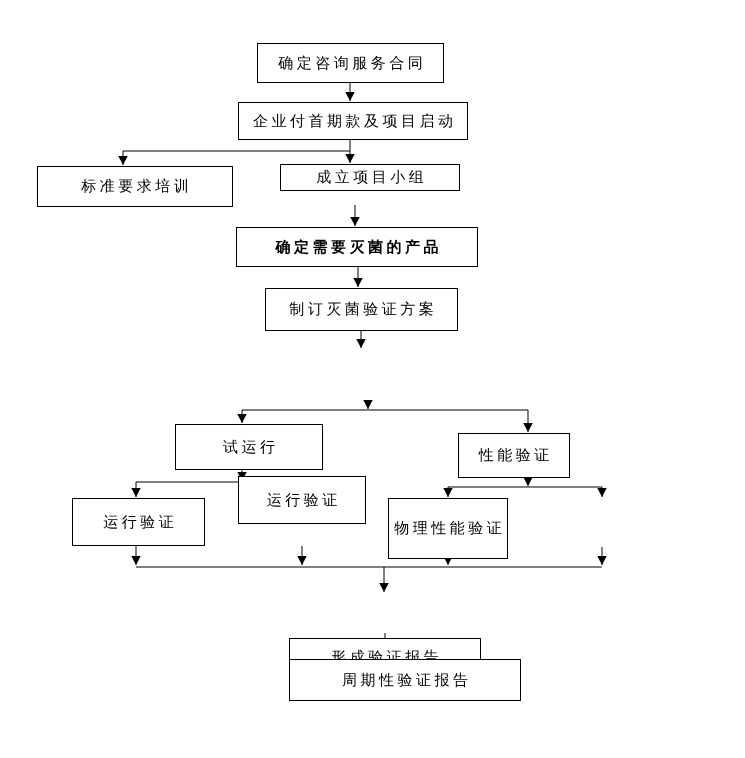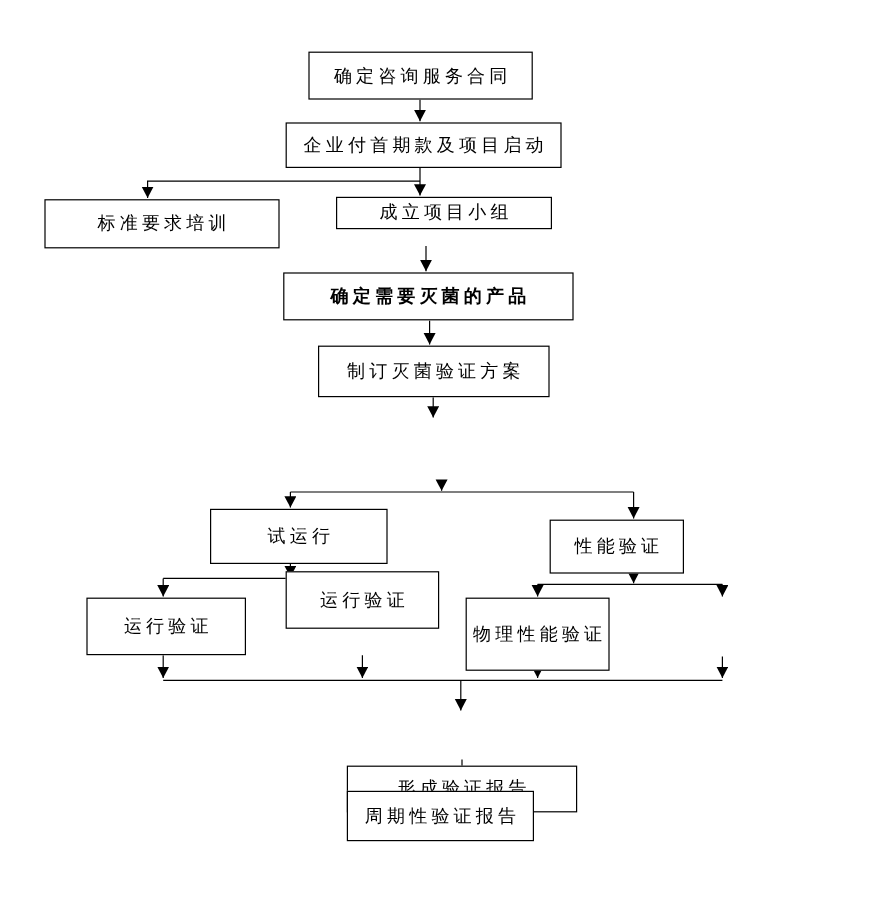--- a/index.html
+++ b/index.html
@@ -102,15 +102,15 @@
 
   <div class="node" style="left:72px;  top:498px; width:133px; height:48px;">运行验证</div>
 
   <div class="node" style="left:238px; top:476px; width:128px; height:48px;">运行验证</div>
 
   <div class="node" style="left:388px; top:498px; width:120px; height:61px;">物理性能验证</div>
 
 
   <div class="node" style="left:289px; top:594px; width:192px; height:39px;margin-top:44px;">形成验证报告</div>
 
-  <div class="node" style="left:289px; top:659px; width:156px; height:42px;">周期性验证报告</div>
+  <div class="node" style="left:289px; top:659px; width:232px; height:42px;">周期性验证报告</div>
 
 </div>
 
 </body></html>

